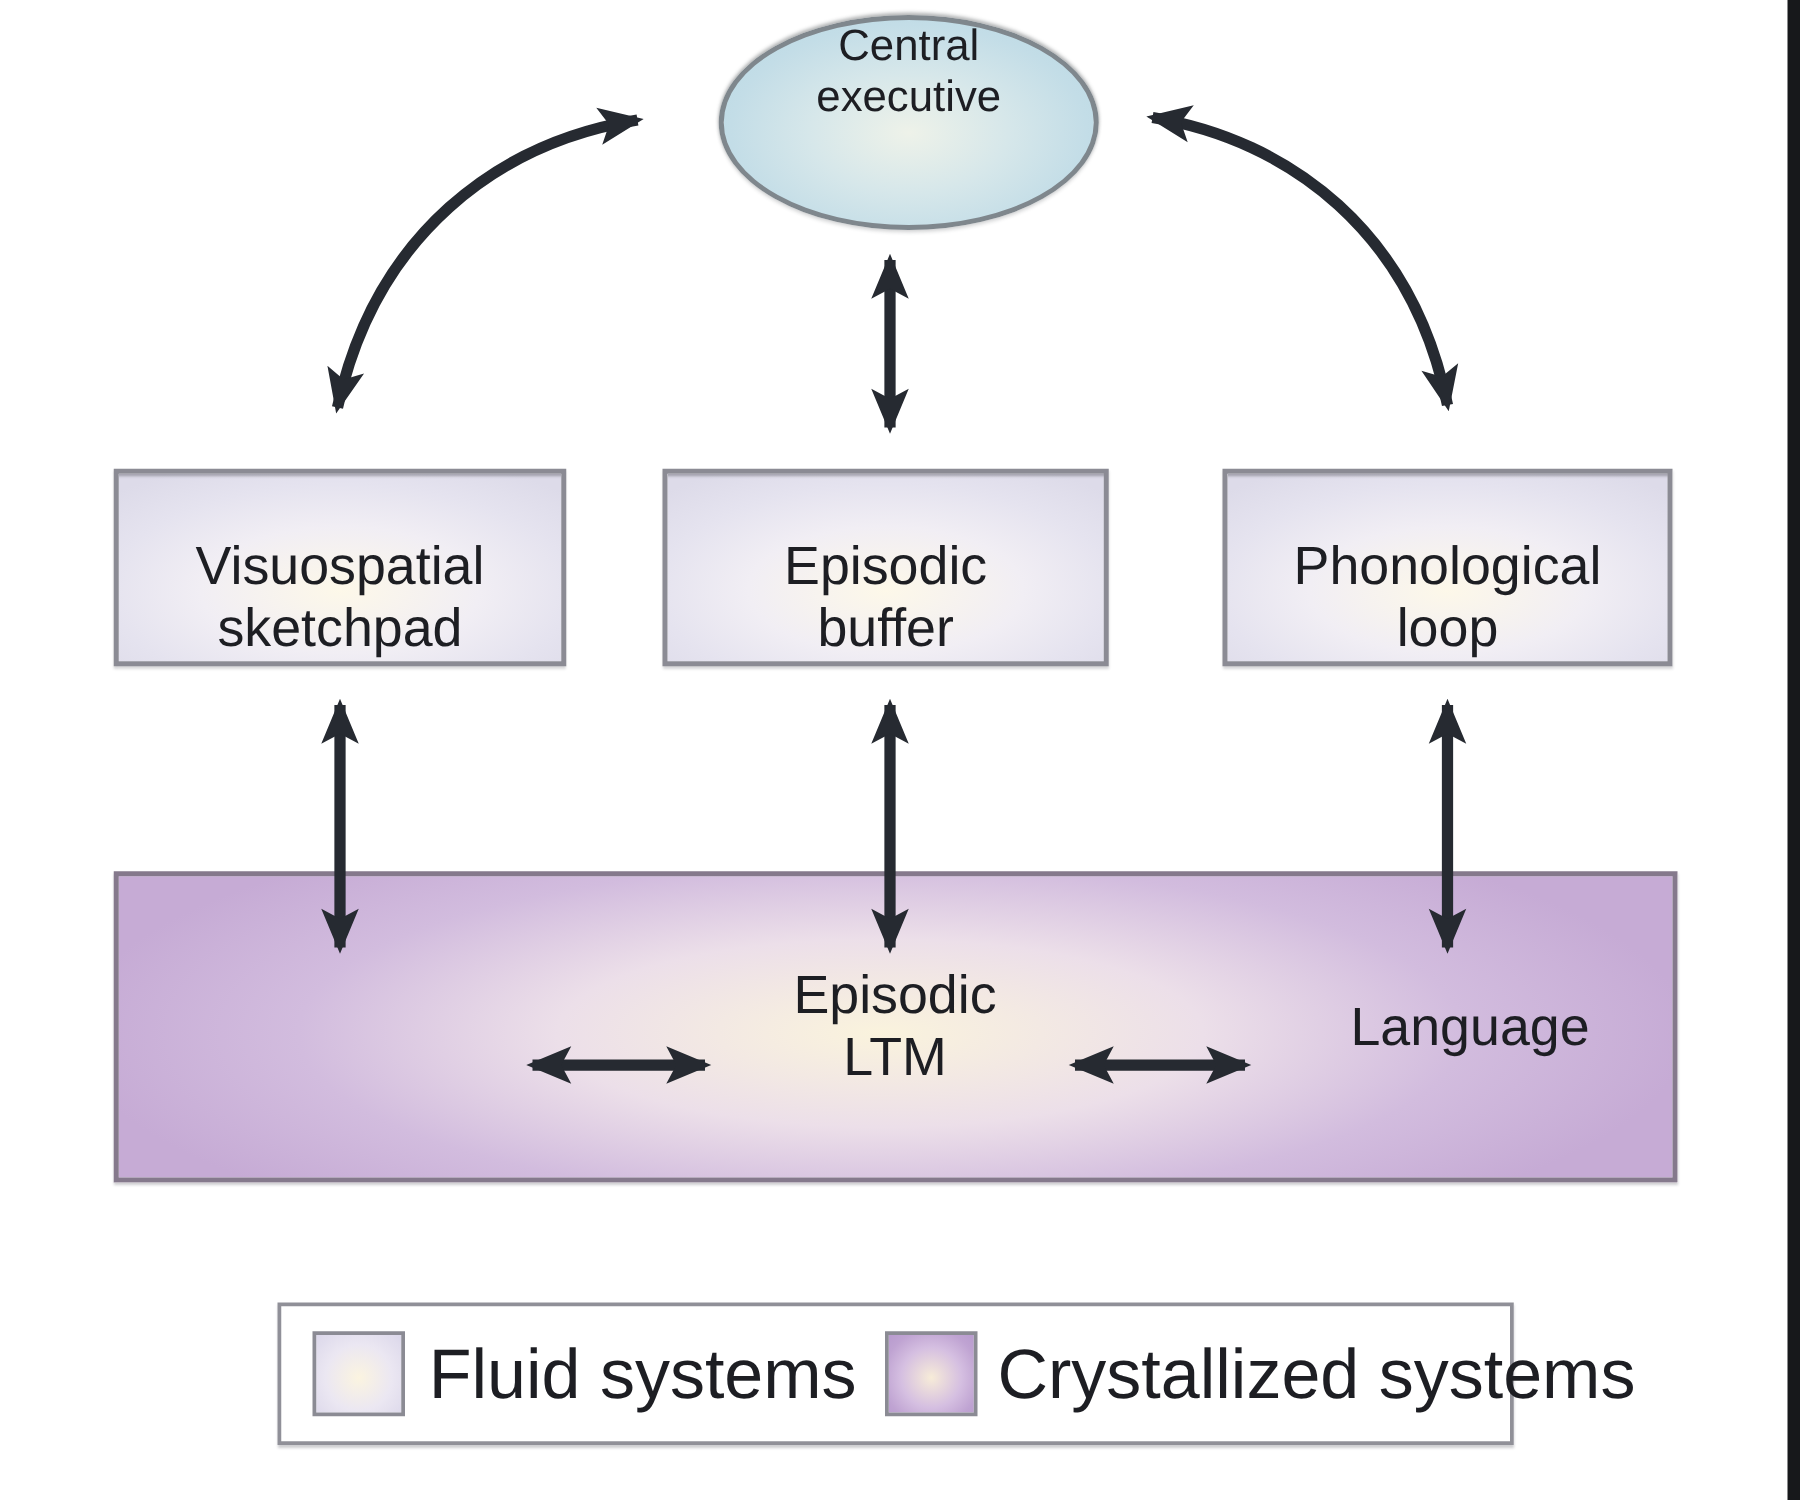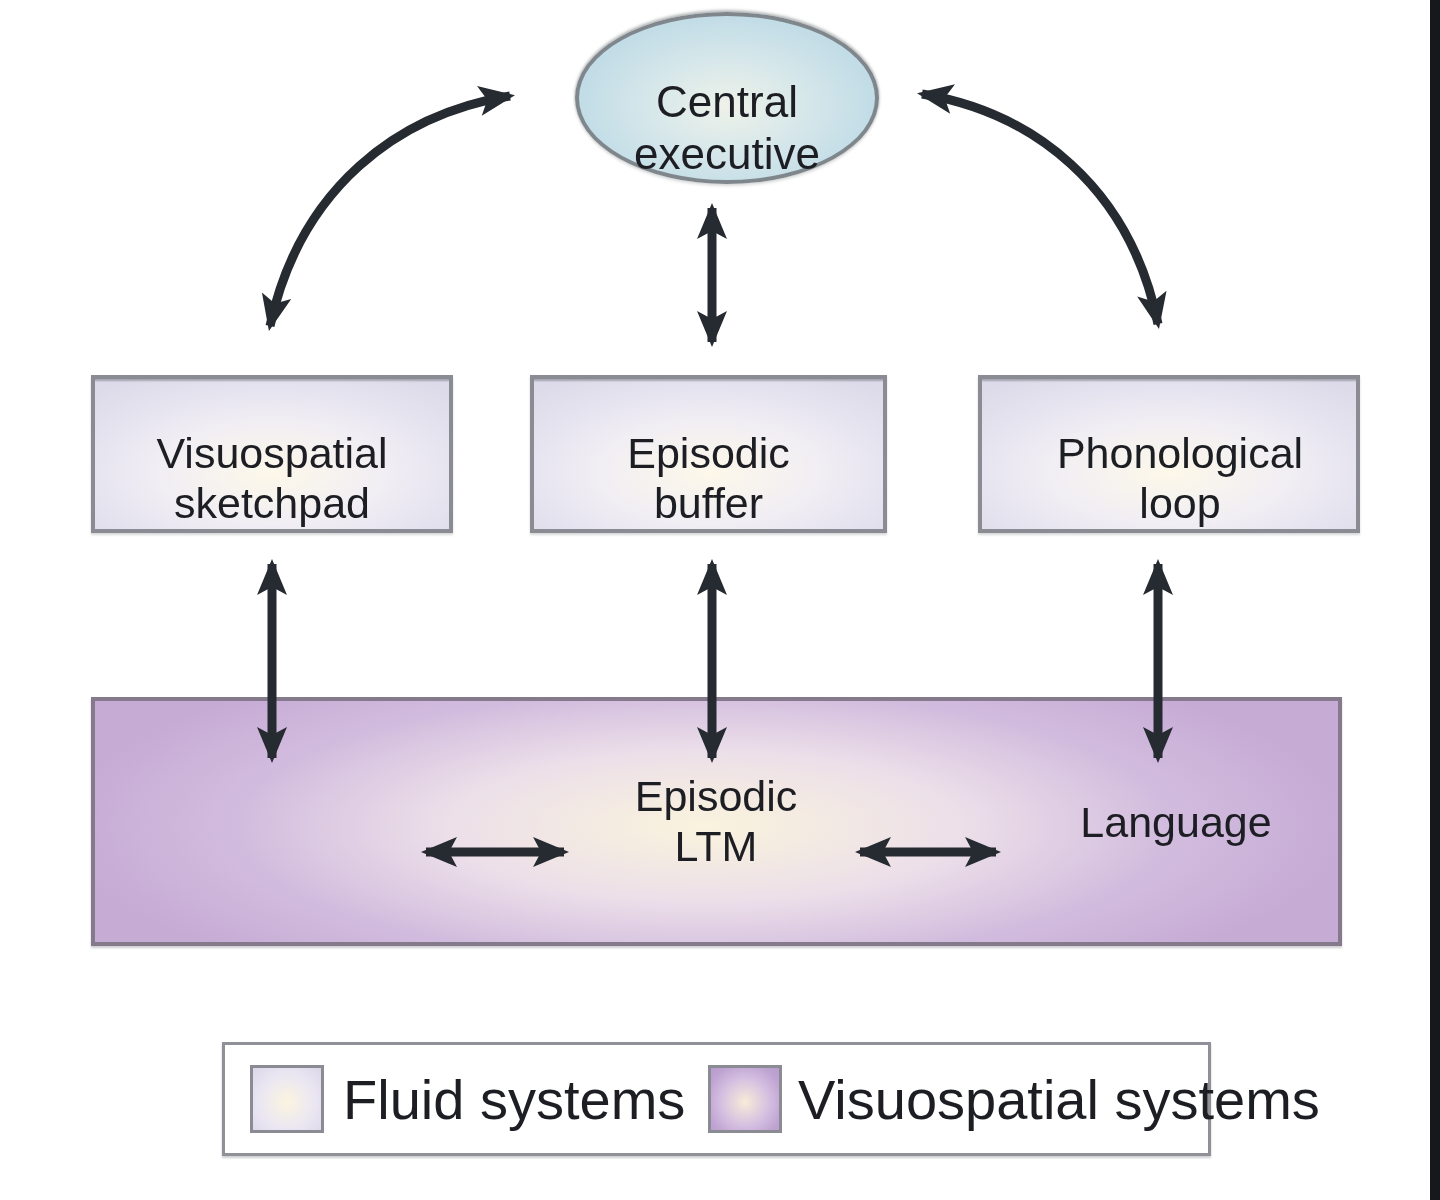--- a/index.html
+++ b/index.html
@@ -27,39 +27,39 @@
   }
   
   .ellipse {
     position: absolute;
     left: 575px; top: 12px;
     width: 296px; height: 164px;
     border-radius: 50%;
     background: radial-gradient(ellipse at 50% 55%, #eef2e9 0%, #d6e7ea 38%, #c3dde7 68%, #b6d7e2 100%);
     border: 4px solid #7f878d;
     box-shadow: 0 -2px 3px rgba(40,45,50,0.35), 0 2px 3px rgba(40,45,50,0.18);
-    display: flex; align-items: flex-end; justify-content: center;
-    font-size: 44px;
+    display: flex; align-items: flex-start; justify-content: center;
+    font-size: 35px;
     z-index: 2;
   }
   
   .fluid-box {
     position: absolute;
     top: 375px;
     height: 150px;
     background: radial-gradient(ellipse 70% 75% at 50% 62%, #fdf8e9 0%, #f1eef4 45%, #e5e3ef 75%, #dddbe9 100%);
     border: 4px solid #8b8b94;
     box-shadow: inset 0 4px 2px -2px rgba(60,60,70,0.35), 0 2px 2px rgba(60,60,70,0.2);
     display: flex; align-items: flex-end; justify-content: center;
     font-size: 43px;
     z-index: 2;
   }
   .box-1 { left: 91px;  width: 354px; }
   .box-2 { left: 530px; width: 349px; }
-  .box-3 { left: 978px; width: 352px; padding-left: 22px; }
+  .box-3 { left: 978px; width: 352px; }
   
   .ltm-band {
     position: absolute;
     left: 91px; top: 697px;
     width: 1243px; height: 241px;
     background: radial-gradient(ellipse 52% 78% at 49% 52%, #faf3dd 0%, #ecdfe9 40%, #d2bcde 72%, #c6abd5 100%);
     border: 4px solid #85798c;
     box-shadow: 0 2px 2px rgba(60,60,70,0.25);
     z-index: 1;
   }
@@ -159,18 +159,18 @@
   <div class="ltm-band">
     <span class="node-label band-label band-label-2">Episodic
 LTM</span>
     <span class="node-label band-label band-label-3">Language</span>
   </div>
 
   <div class="legend">
     <span class="legend-swatch swatch-fluid"></span>
     <span class="legend-label legend-label-1">Fluid systems</span>
     <span class="legend-swatch swatch-crystallized"></span>
-    <span class="legend-label legend-label-2">Visuospatial systems</span>
+    <span class="legend-label legend-label-2">Crystallized systems</span>
   </div>
 
   <div class="right-edge-bar"></div>
 
 </div>
 
 </body></html>

